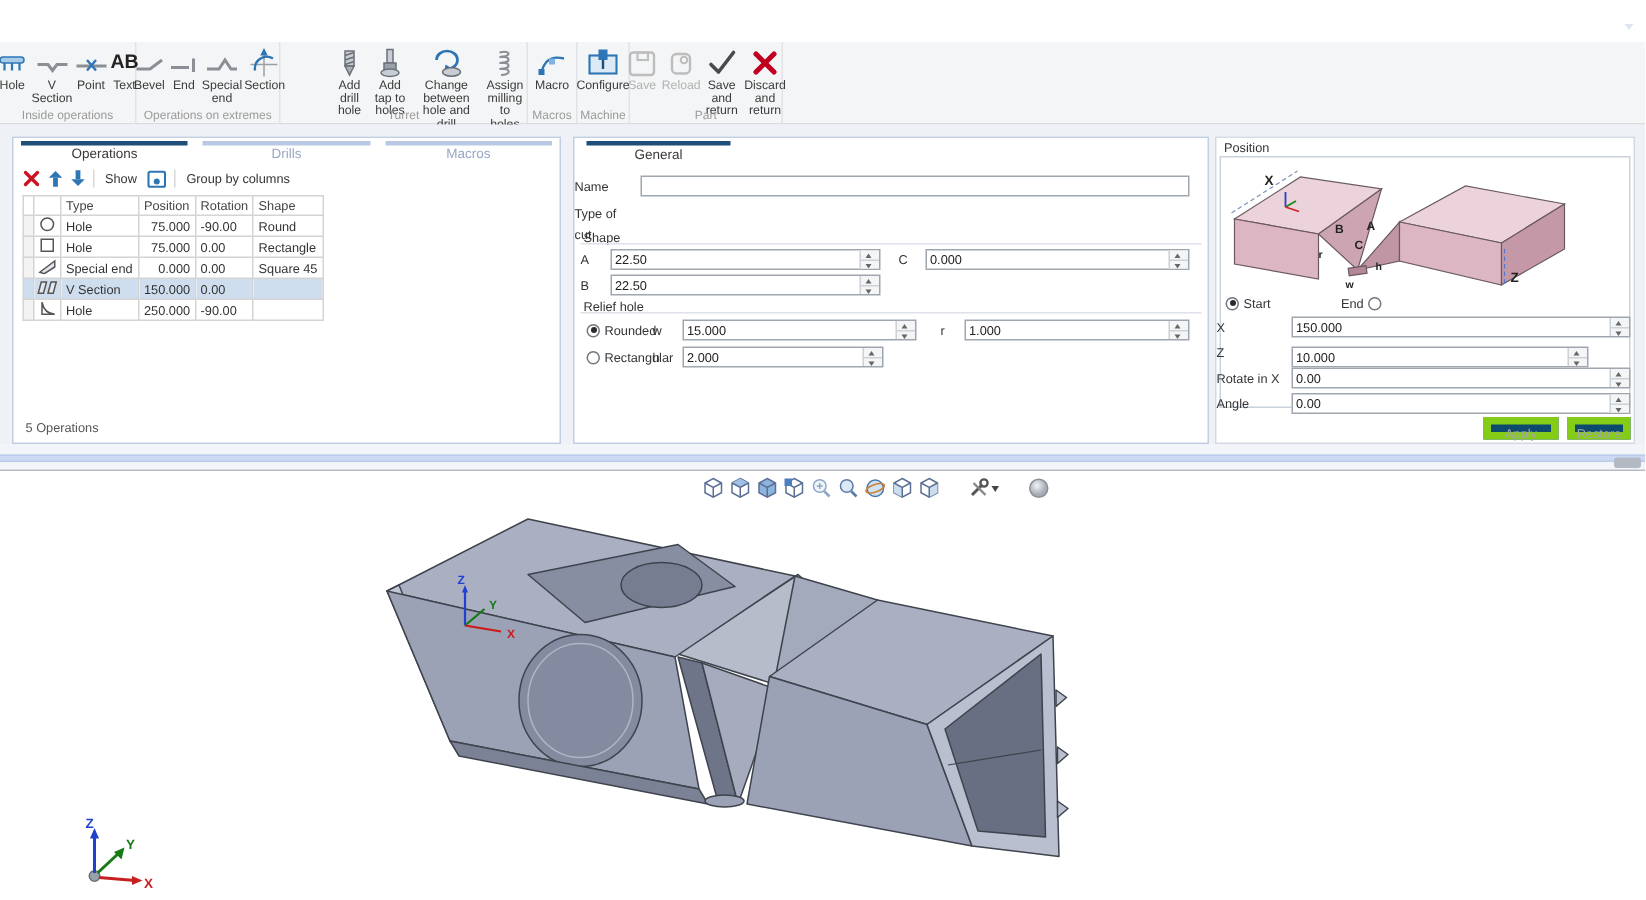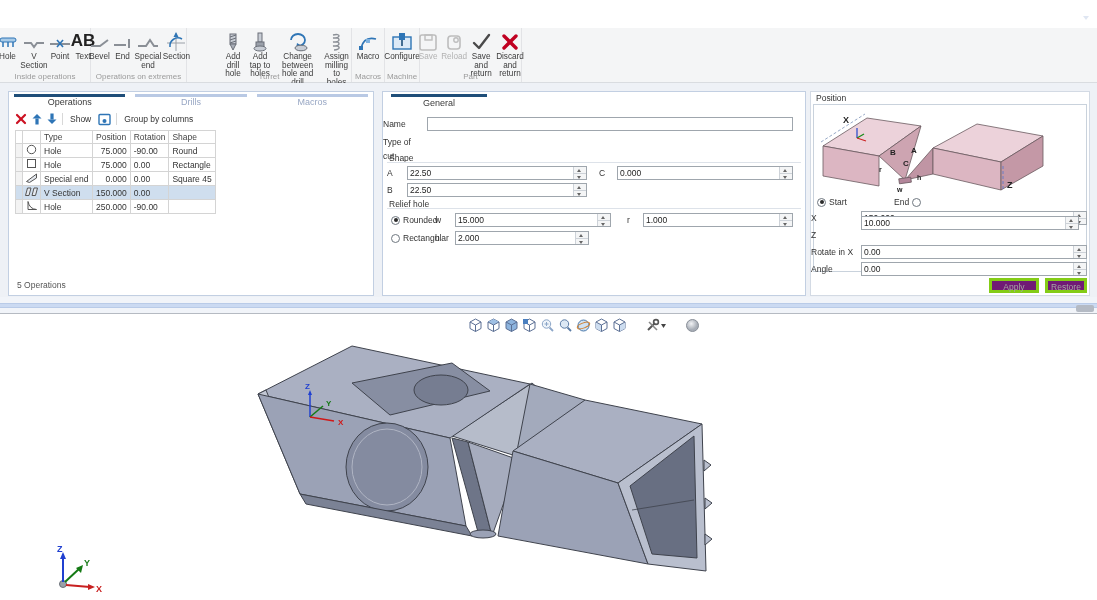--- a/index.html
+++ b/index.html
@@ -67,21 +67,21 @@
   .spin .su::after{content:"";position:absolute;left:3px;top:1.5px;border:2.5px solid transparent;border-top-width:0;border-bottom:3px solid #666;}
   .spin .sd::after{content:"";position:absolute;left:3px;top:2px;border:2.5px solid transparent;border-bottom-width:0;border-top:3px solid #666;}
   .dd{position:absolute;height:14px;border:1px solid #9fa6ad;background:#e2e3e5;box-sizing:border-box;line-height:12px;padding-left:4px;font-size:8.5px;color:#222;}
   .dd::after{content:"";position:absolute;right:4px;top:5px;border:3px solid transparent;border-top:4px solid #555;}
   .radio{display:inline-block;width:9px;height:9px;border:1px solid #6f7780;border-radius:50%;background:#fff;position:relative;vertical-align:-1.5px;margin-right:3px;box-sizing:border-box;}
   .radio.on::after{content:"";position:absolute;left:1.5px;top:1.5px;width:4px;height:4px;background:#2b2b2b;border-radius:50%;}
   .rlab{font-size:8.5px;color:#333;}
 
   
   .groupbox{position:absolute;border:1px solid #c9d2dc;box-sizing:border-box;}
-  .btn-dis{position:absolute;height:15px;background:#701a75;border:3px solid #84cc16;color:#a6a6a6;text-align:center;line-height:13px;font-size:8.5px;box-sizing:border-box;}
+  .btn-dis{position:absolute;height:15px;background:#0c4a6e;border:5px solid #84cc16;color:#a6a6a6;text-align:center;line-height:13px;font-size:8.5px;box-sizing:border-box;}
 
   
   .splitter{position:absolute;left:0;top:297px;width:1097px;height:16px;background:#f1f4f9;}
   .splitter-bar{position:absolute;left:0;top:6px;width:1097px;height:5px;background:#cbdaf2;border-top:1px solid #b9cbe8;border-bottom:1px solid #b9cbe8;box-sizing:border-box;}
   .splitter-pill{position:absolute;left:1076px;top:305px;width:18px;height:7px;background:#b4bac4;border-radius:2px;}
   .viewport{position:absolute;left:0;top:313px;width:1097px;height:287px;background:#fff;border-top:1px solid #b5bac2;box-sizing:border-box;}
   .vtoolbar{position:absolute;left:468px;top:4px;display:flex;align-items:center;gap:3px;}
   .vtb-gap{width:12px;}
 </style>
 </head>
@@ -118,21 +118,21 @@
         <span class="ricon">
           <svg width="24" height="22">
               <line x1="2" y1="13" x2="22" y2="13" stroke="#8a8f96" stroke-width="2"></line>
               <line x1="9" y1="9" x2="15" y2="16" stroke="#2e75b6" stroke-width="1.6"></line>
               <line x1="15" y1="9" x2="9" y2="16" stroke="#2e75b6" stroke-width="1.6"></line>
             </svg>
         </span>
           <span>Point</span>
       </div>
       <div class="rbtn" style="width:20px;">
-        <span class="ricon" style="font-size:17px;font-weight:bold;color:#222;">AB</span>
+        <span class="ricon" style="font-size:13px;font-weight:bold;color:#222;">AB</span>
         <span>Text</span>
       </div>
       <div class="rgroup-label">Inside operations</div>
     </div>
 
     <div class="rgroup" style="left:91px;width:96px;">
       <div class="rbtn" style="width:22px;text-align:right;">
         <span class="ricon">
           <svg width="24" height="22">
               <polyline points="3,15 12,15 20,9" fill="none" stroke="#8a8f96" stroke-width="2"></polyline>
@@ -499,21 +499,21 @@
 
       <div class="flabel" style="left:0;top:119px;width:45px;">X</div>
       <div class="nf" style="left:50px;top:119px;width:226px;">
         <input value="150.000" style="">
         <span class="spin">
             <span class="su"></span>
             <span class="sd"></span>
           </span>
       </div>
       <div class="flabel" style="left:0;top:136px;width:45px;">Z</div>
-      <div class="nf" style="left:50px;top:124px;width:218px;">
+      <div class="nf" style="left:50px;top:139px;width:198px;">
         <input value="10.000" style="">
         <span class="spin">
             <span class="su"></span>
             <span class="sd"></span>
           </span>
       </div>
       <div class="flabel" style="left:0;top:153px;width:45px;">Rotate in X</div>
       <div class="nf" style="left:50px;top:153px;width:226px;">
         <input value="0.00" style="">
         <span class="spin">

